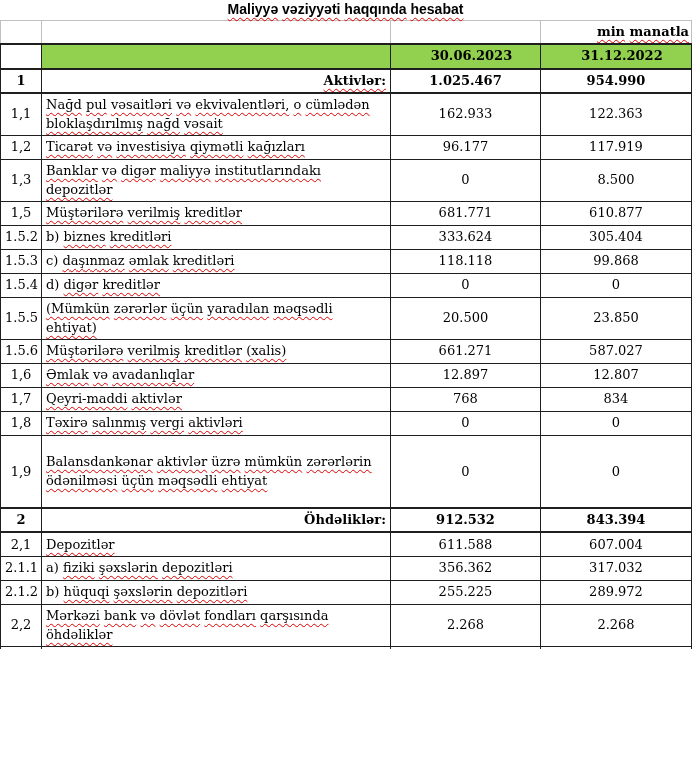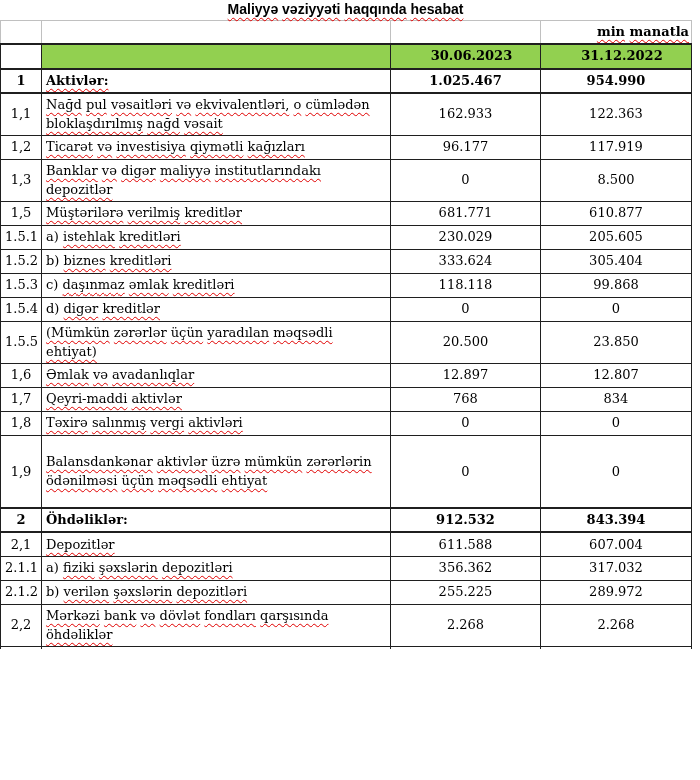--- a/index.html
+++ b/index.html
@@ -32,21 +32,21 @@
   tr.green-row{height:25px;}
   tr.green-row td{border:1px solid var(--line);border-top-width:2px;background:var(--green);}
   tr.green-row td.corner{background:#fff;}
   tr.green-row td.date{font-weight:bold;text-align:center;padding-left:16px;}
   
   tbody.data td{border:1px solid var(--line);}
   td.no{text-align:center;}
   td.num{text-align:center;}
   td.label{text-align:left;}
   tr.section td{border-top-width:2px;border-bottom-width:2px;font-weight:bold;}
-  tr.section td.label{text-align:left;}
+  tr.section td.label{text-align:right;}
   tr.tall{height:73px;}
   tr.sliver{height:3px;}
   tr.sliver td{border:1px solid var(--line);border-bottom:none;padding:0;}
   
   .wv{
     text-decoration:underline;
     text-decoration-style:wavy;
     text-decoration-color:var(--wavy-red);
     text-decoration-thickness:1px;
     text-underline-offset:3px;
@@ -107,26 +107,20 @@
           <td class="num">0</td>
           <td class="num">8.500</td>
         </tr>
         <tr>
           <td class="no">1,5</td>
           <td class="label"><span class="wv">Müştərilərə</span> <span class="wv">verilmiş</span> <span class="wv">kreditlər</span></td>
           <td class="num">681.771</td>
           <td class="num">610.877</td>
         </tr>
         <tr>
-          <td class="no">1.5.1</td>
-          <td class="label"><span>a)</span> <span class="wv">istehlak</span> <span class="wv">kreditləri</span></td>
-          <td class="num">230.029</td>
-          <td class="num">205.605</td>
-        </tr>
-        <tr>
           <td class="no">1.5.2</td>
           <td class="label"><span>b)</span> <span class="wv">biznes</span> <span class="wv">kreditləri</span></td>
           <td class="num">333.624</td>
           <td class="num">305.404</td>
         </tr>
         <tr>
           <td class="no">1.5.3</td>
           <td class="label"><span>c)</span> <span class="wv">daşınmaz</span> <span class="wv">əmlak</span> <span class="wv">kreditləri</span></td>
           <td class="num">118.118</td>
           <td class="num">99.868</td>
@@ -135,20 +129,26 @@
           <td class="no">1.5.4</td>
           <td class="label"><span>d)</span> <span class="wv">digər</span> <span class="wv">kreditlər</span></td>
           <td class="num">0</td>
           <td class="num">0</td>
         </tr>
         <tr>
           <td class="no">1.5.5</td>
           <td class="label"><span class="wv">(Mümkün</span> <span class="wv">zərərlər</span> <span class="wv">üçün</span> <span class="wv">yaradılan</span> <span class="wv">məqsədli</span> <span class="wv">ehtiyat)</span></td>
           <td class="num">20.500</td>
           <td class="num">23.850</td>
+        </tr>
+        <tr>
+          <td class="no">1.5.6</td>
+          <td class="label"><span class="wv">Müştərilərə</span> <span class="wv">verilmiş</span> <span class="wv">kreditlər</span> <span class="wv">(xalis)</span></td>
+          <td class="num">661.271</td>
+          <td class="num">587.027</td>
         </tr>
         <tr>
           <td class="no">1,6</td>
           <td class="label"><span class="wv">Əmlak</span> <span class="wv">və</span> <span class="wv">avadanlıqlar</span></td>
           <td class="num">12.897</td>
           <td class="num">12.807</td>
         </tr>
         <tr>
           <td class="no">1,7</td>
           <td class="label"><span class="wv">Qeyri-maddi</span> <span class="wv">aktivlər</span></td>
@@ -180,21 +180,21 @@
           <td class="num">607.004</td>
         </tr>
         <tr>
           <td class="no">2.1.1</td>
           <td class="label"><span>a)</span> <span class="wv">fiziki</span> <span class="wv">şəxslərin</span> <span class="wv">depozitləri</span></td>
           <td class="num">356.362</td>
           <td class="num">317.032</td>
         </tr>
         <tr>
           <td class="no">2.1.2</td>
-          <td class="label"><span>b)</span> <span class="wv">verilən</span> <span class="wv">şəxslərin</span> <span class="wv">depozitləri</span></td>
+          <td class="label"><span>b)</span> <span class="wv">hüquqi</span> <span class="wv">şəxslərin</span> <span class="wv">depozitləri</span></td>
           <td class="num">255.225</td>
           <td class="num">289.972</td>
         </tr>
         <tr>
           <td class="no">2,2</td>
           <td class="label"><span class="wv">Mərkəzi</span> <span class="wv">bank</span> <span class="wv">və</span> <span class="wv">dövlət</span> <span class="wv">fondları</span> <span class="wv">qarşısında</span> <span class="wv">öhdəliklər</span></td>
           <td class="num">2.268</td>
           <td class="num">2.268</td>
         </tr>
       </tbody>

